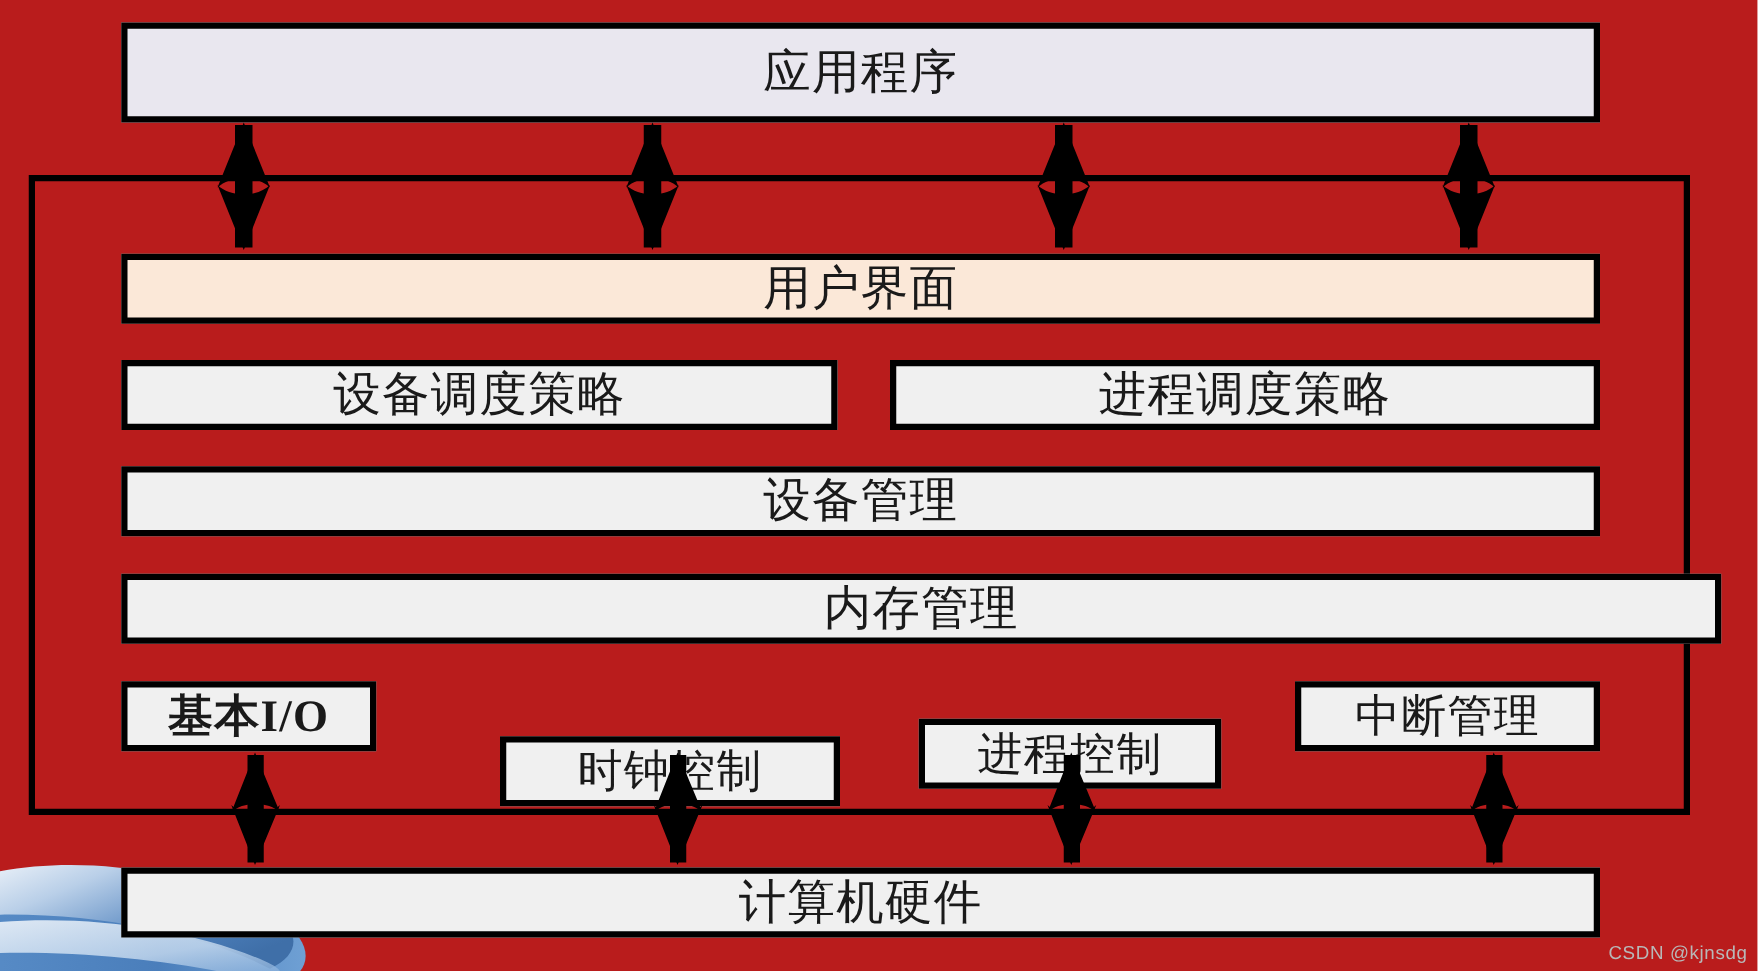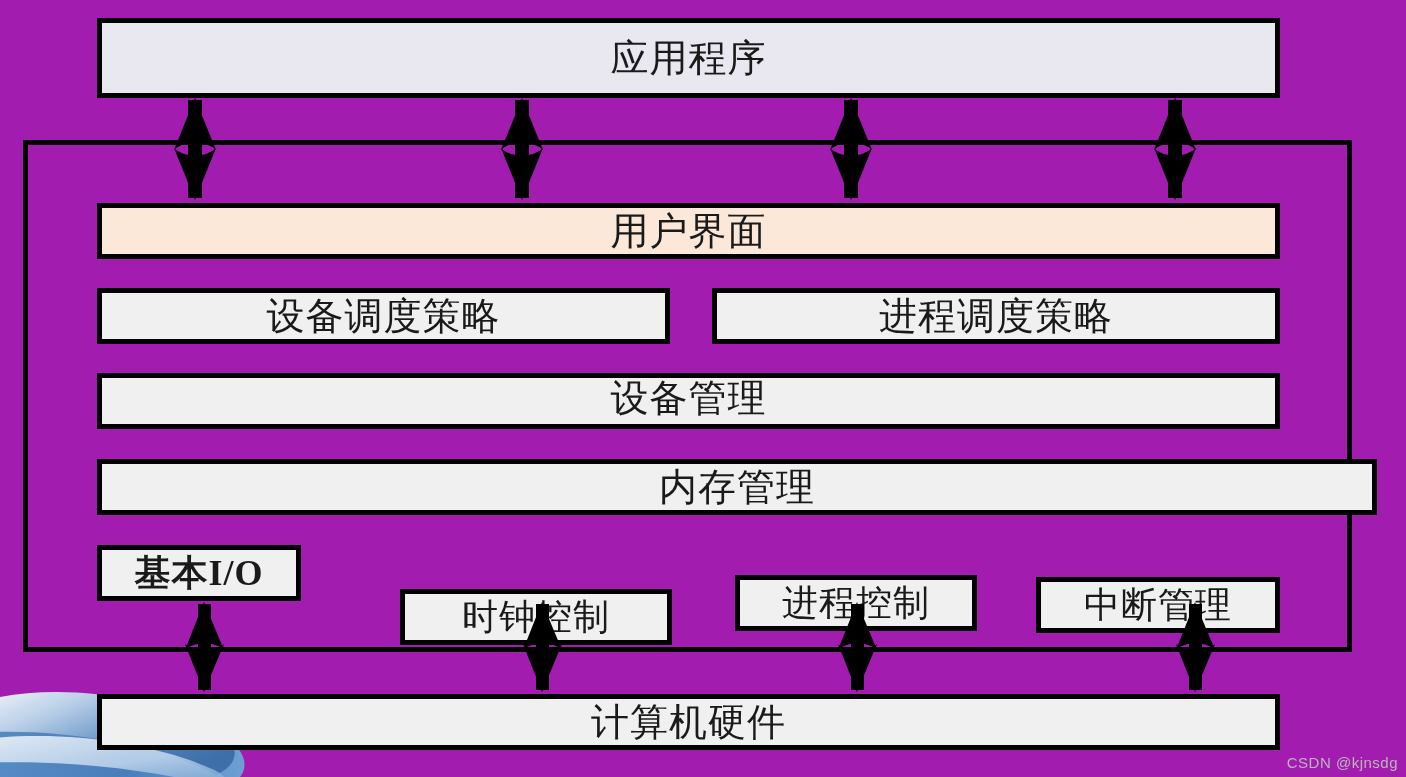--- a/index.html
+++ b/index.html
@@ -4,21 +4,21 @@
 <style>
   html, body {
     margin: 0;
     padding: 0;
     background: #ffffff;
   }
   #canvas {
     position: relative;
     width: 1406px;
     height: 777px;
-    background: #a21caf;
+    background: #b91c1c;
     overflow: hidden;
     font-family: "Liberation Serif", "DejaVu Serif", serif;
   }
   .swoosh {
     position: absolute;
     left: -10px;
     bottom: -6px;
     width: 270px;
     height: 100px;
     pointer-events: none;
@@ -115,41 +115,41 @@
   </div>
 
   <div class="box" style="left:97px; top:288px; width:573px; height:56px;">
     <span>设备调度策略</span>
   </div>
 
   <div class="box" style="left:712px; top:288px; width:568px; height:56px;">
     <span>进程调度策略</span>
   </div>
 
-  <div class="box" style="left:97px; top:373px; width:1183px; height:56px;font-family:Liberation Mono, monospace;">
+  <div class="box" style="left:97px; top:373px; width:1183px; height:56px;">
     <span>设备管理</span>
   </div>
 
   <div class="box" style="left:97px; top:459px; width:1280px; height:56px;">
     <span>内存管理</span>
   </div>
 
   <div class="box small" style="left:97px; top:545px; width:204px; height:56px;font-weight:bold;">
     <span>基本I/O</span>
   </div>
 
   <div class="box small" style="left:400px; top:545px; width:272px; height:56px;margin-top:44px;">
     <span>时钟控制</span>
   </div>
 
   <div class="box small" style="left:735px; top:575px; width:242px; height:56px;">
     <span>进程控制</span>
   </div>
 
-  <div class="box small" style="left:1036px; top:545px; width:244px; height:56px;margin-top:32px;">
+  <div class="box small" style="left:1036px; top:545px; width:244px; height:56px;">
     <span>中断管理</span>
   </div>
 
   <div class="box" style="left:97px; top:694px; width:1183px; height:56px;">
     <span>计算机硬件</span>
   </div>
 
   <svg class="arrows" viewBox="0 0 1406 777" aria-hidden="true">
     <g fill="#000000" stroke="none">
 

